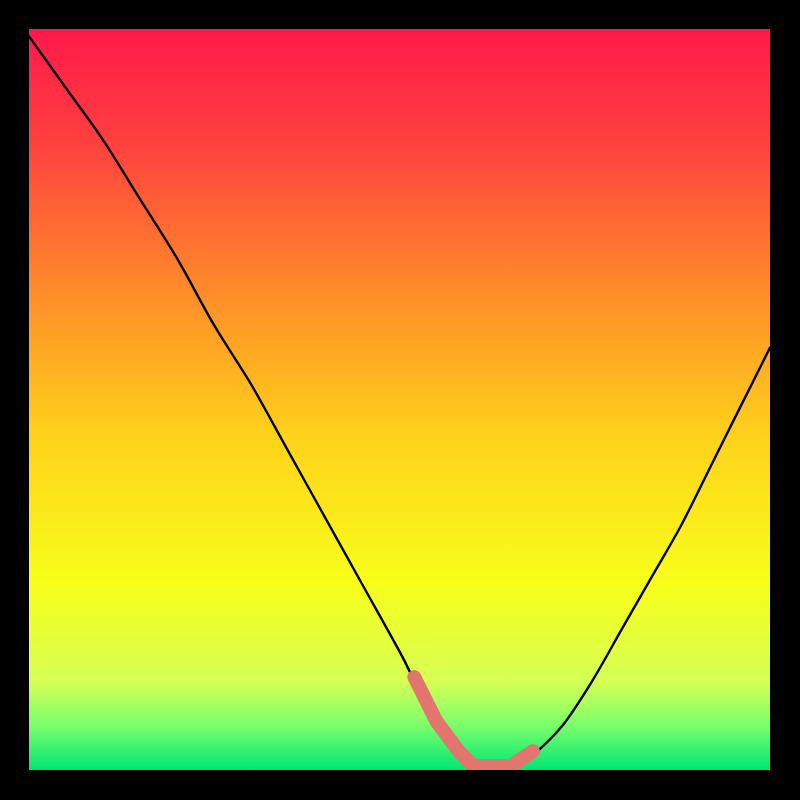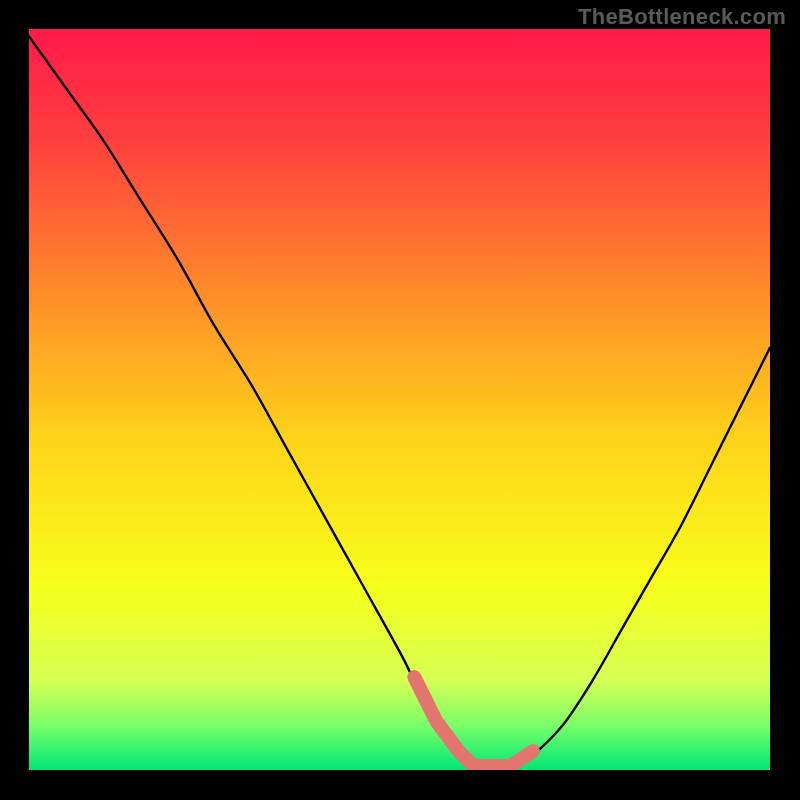--- a/index.html
+++ b/index.html
@@ -53,14 +53,13 @@
     </defs>
 
     <rect id="plot-bg" fill="url(#bg-grad)" x="29" y="29" width="741" height="741"></rect>
 
     <g clip-path="url(#plot-clip)">
       <path id="curve" fill="none" stroke-width="2.4" stroke-linecap="round" d="M 29 36.40999999999997 C 35.175000000000004 45.05499999999997, 53.70000000000001 70.98999999999997, 66.05000000000001 88.27999999999997 C 78.4 105.56999999999998, 90.75000000000001 121.62499999999999, 103.10000000000001 140.14999999999998 C 115.45 158.67499999999998, 127.79999999999998 179.66999999999993, 140.14999999999998 199.42999999999995 C 152.49999999999997 219.18999999999997, 164.85000000000002 237.71500000000003, 177.20000000000002 258.71000000000004 C 189.55 279.70500000000004, 201.9 304.40500000000003, 214.25 325.40000000000003 C 226.6 346.39500000000004, 238.95 363.685, 251.29999999999998 384.68 C 263.65 405.675, 275.99999999999994 429.14, 288.34999999999997 451.37 C 300.7 473.6, 313.05 495.8299999999999, 325.40000000000003 518.06 C 337.75000000000006 540.29, 350.1 562.52, 362.45 584.75 C 374.79999999999995 606.98, 390.855 635.385, 399.5 651.44 C 408.145 667.4950000000001, 408.145 668.73, 414.32 681.08 C 420.495 693.4300000000001, 429.14 713.1899999999999, 436.55 725.54 C 443.96000000000004 737.89, 452.60499999999996 747.77, 458.78 755.18 C 464.955 762.5899999999999, 468.65999999999997 767.53, 473.59999999999997 770 C 478.53999999999996 772.47, 482.245 770, 488.42 770 C 494.595 770, 503.24 772.47, 510.65000000000003 770 C 518.0600000000001 767.53, 524.2350000000001 762.5899999999999, 532.8800000000001 755.18 C 541.5250000000001 747.77, 552.64 737.89, 562.52 725.54 C 572.4 713.1899999999999, 582.28 697.135, 592.16 681.08 C 602.04 665.0250000000001, 611.9200000000001 646.5, 621.8000000000001 629.21 C 631.6800000000001 611.9200000000001, 641.56 594.63, 651.4399999999999 577.34 C 661.3199999999999 560.0500000000001, 671.2 543.995, 681.08 525.47 C 690.96 506.94500000000005, 700.84 485.95, 710.72 466.19 C 720.6 446.43, 730.48 426.67, 740.36 406.91 C 750.24 387.15000000000003, 765.06 357.51000000000005, 770 347.63000000000005" stroke="#000000"></path>
       <path id="markers" fill="none" stroke-width="14" stroke-linecap="round" d="M 414.32 677.08 L 436.55 721.54 L 458.78 751.18 L 473.59999999999997 766 L 488.42 766 L 510.65000000000003 766 L 532.8800000000001 751.18" stroke="#e2766f"></path>
     </g>
   </svg>
 
-  <div class="watermark">TheBottleneck.com</div>
 </div>
 
 </body></html>

